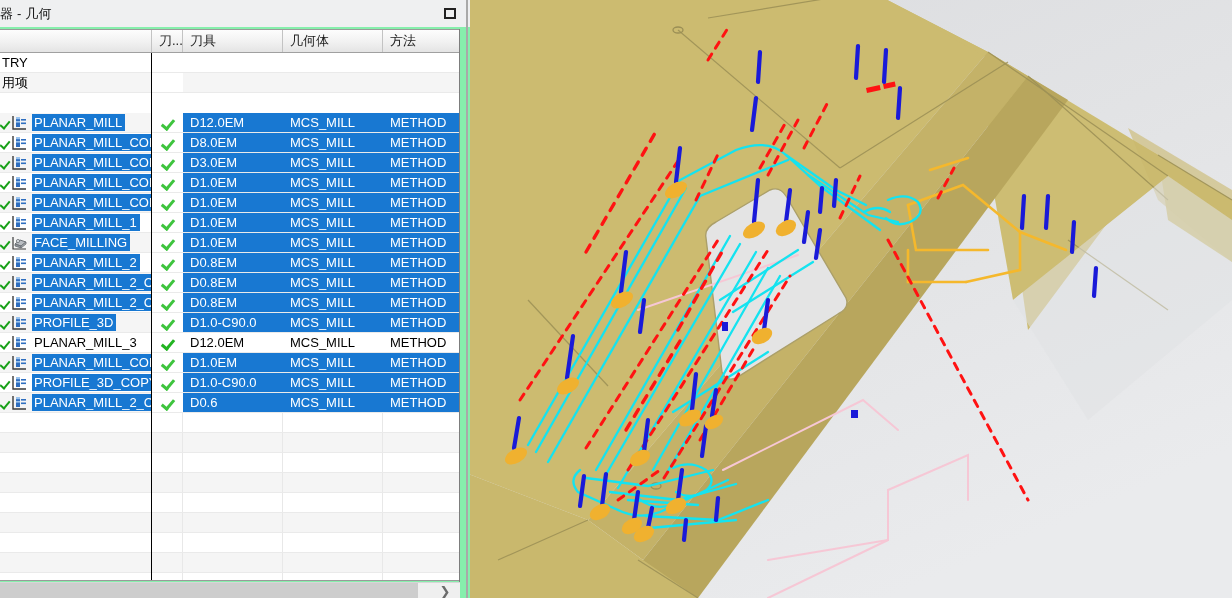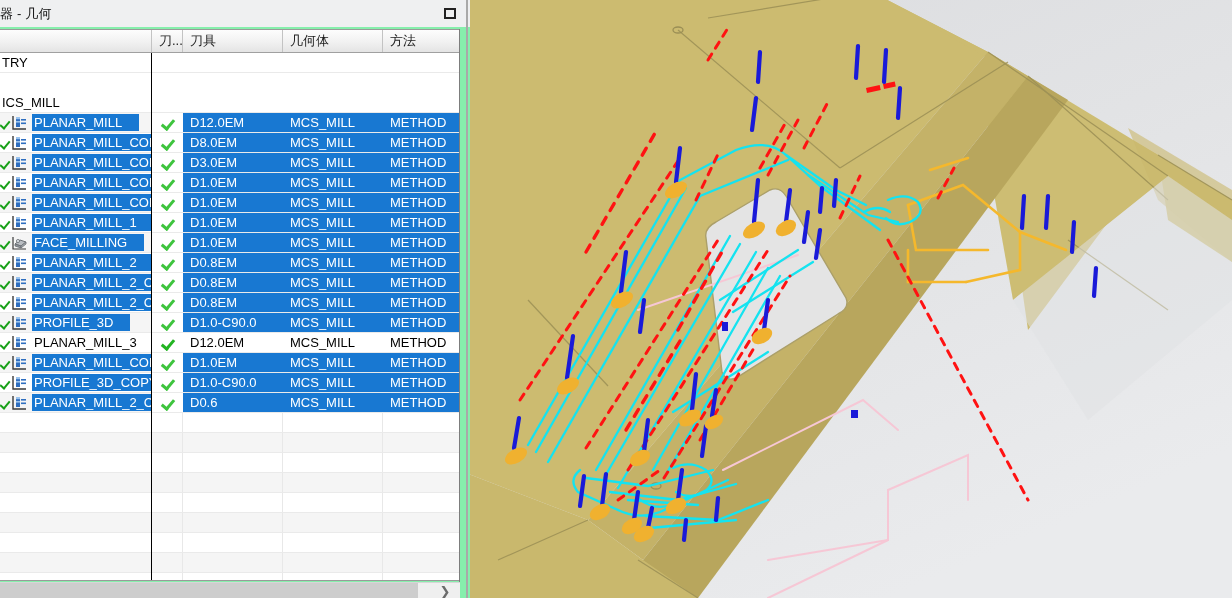--- a/index.html
+++ b/index.html
@@ -102,21 +102,21 @@
     width: 4px; height: 8px; border: solid #17a017;
     border-width: 0 2px 2px 0; transform: rotate(40deg);
   }
   .opicon {
     flex: 0 0 17px; width: 17px; height: 16px; position: relative; margin-right: 4px;
   }
   .nm-text {
     font-size: 13px; white-space: nowrap; overflow: hidden;
     padding-right: 4px;
   }
-  .nm-hl { background: #1878d2; color: #fff; padding: 1px 17px 1px 2px; }
+  .nm-hl { background: #1878d2; color: #fff; padding: 1px 3px 1px 2px; }
   .nm-pl { background: transparent; color: #000; padding: 1px 3px 1px 2px; }
 
   
   .ck {
     width: 15px; height: 15px; position: relative; display: inline-block;
   }
   .ck::after {
     content: ""; position: absolute; left: 4px; top: 2px;
     width: 5px; height: 10px; border: solid #22b422;
     border-width: 0 3px 3px 0; transform: rotate(40deg);
@@ -363,24 +363,24 @@
             <div class="cell namecell unsel" style="left: 0px; width: 152px;">
               <div class="nm-inner">
                 <span class="nm-text nm-pl">TRY</span>
               </div>
             </div>
             <div class="cell ckcell" style="left: 152px; width: 31px;"></div>
             <div class="cell unsel" style="left: 183px; width: 100px;"></div>
             <div class="cell unsel" style="left: 283px; width: 100px;"></div>
             <div class="cell unsel" style="left: 383px; width: 77px;"></div>
           </div>
-          <div class="row plain" style="top: 40px;">
-            <div class="cell namecell unsel" style="left: 0px; width: 152px;">
-              <div class="nm-inner">
-                <span class="nm-text nm-pl">ICS_MILL</span>
+          <div class="row alt" style="top: 20px;">
+            <div class="cell namecell unsel" style="left: 0px; width: 152px;">
+              <div class="nm-inner">
+                <span class="nm-text nm-pl">用项</span>
               </div>
             </div>
             <div class="cell ckcell" style="left: 152px; width: 31px;"></div>
             <div class="cell unsel" style="left: 183px; width: 100px;"></div>
             <div class="cell unsel" style="left: 283px; width: 100px;"></div>
             <div class="cell unsel" style="left: 383px; width: 77px;"></div>
           </div>
           <div class="row alt" style="top: 60px;">
             <div class="cell namecell unsel" style="left: 0px; width: 152px;">
               <div class="nm-inner">

